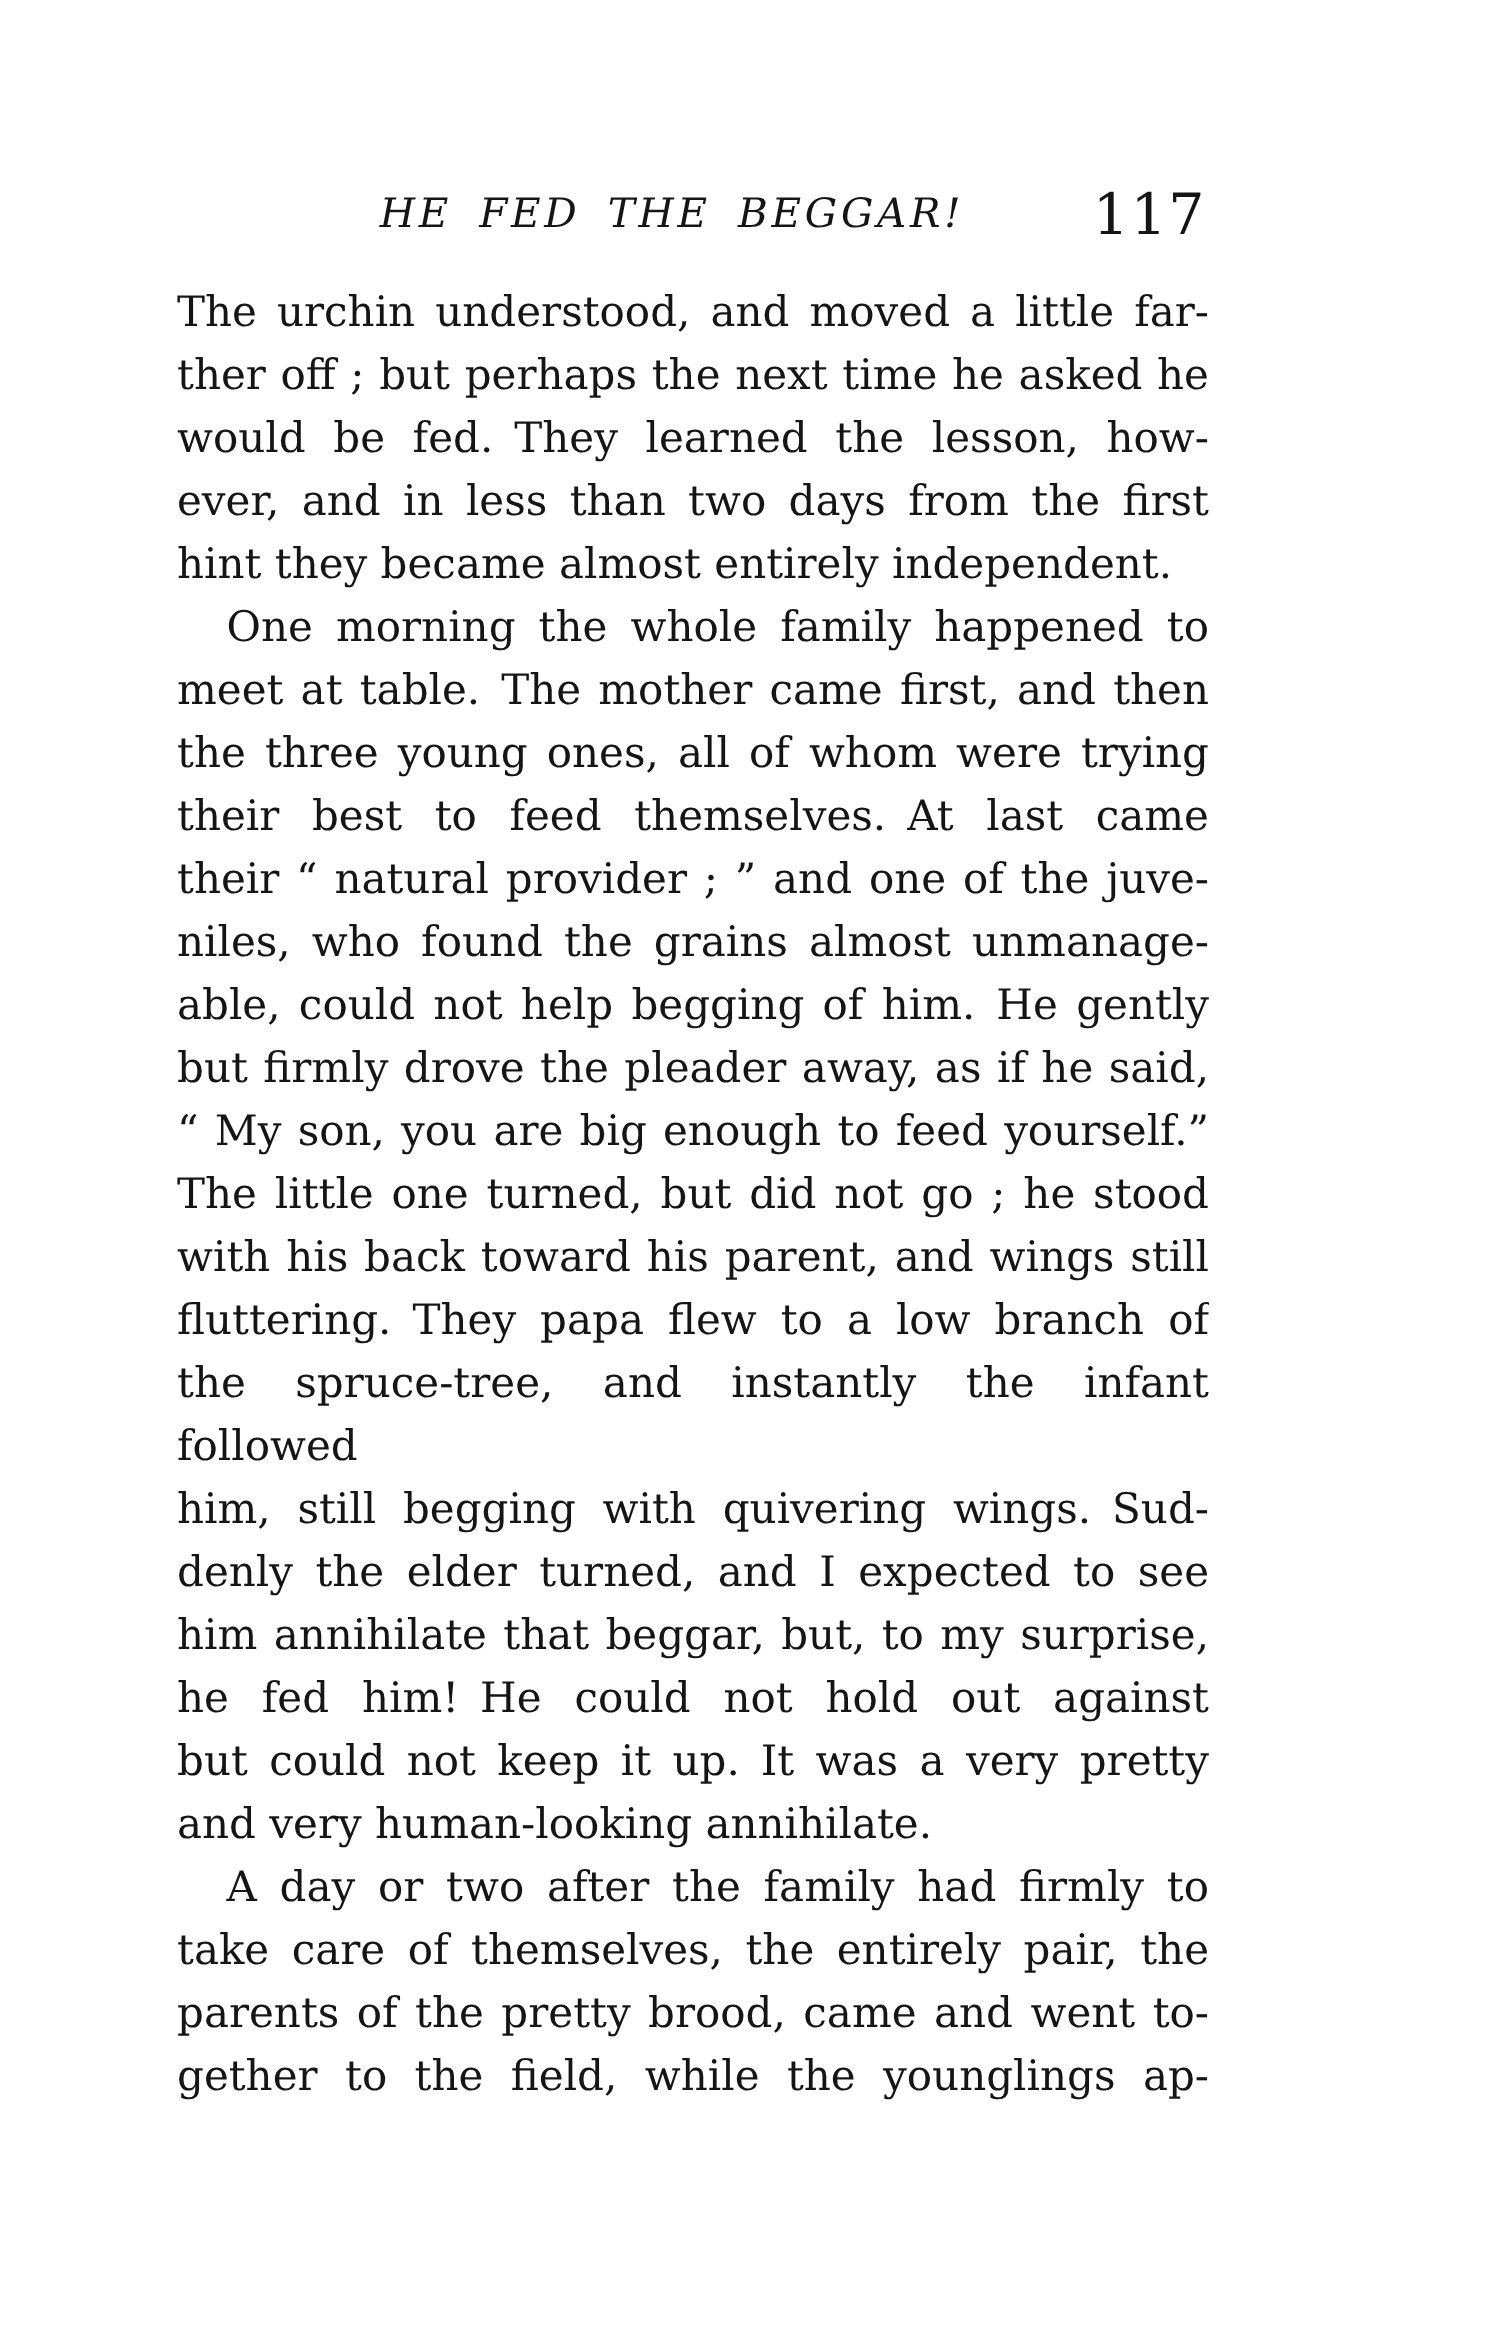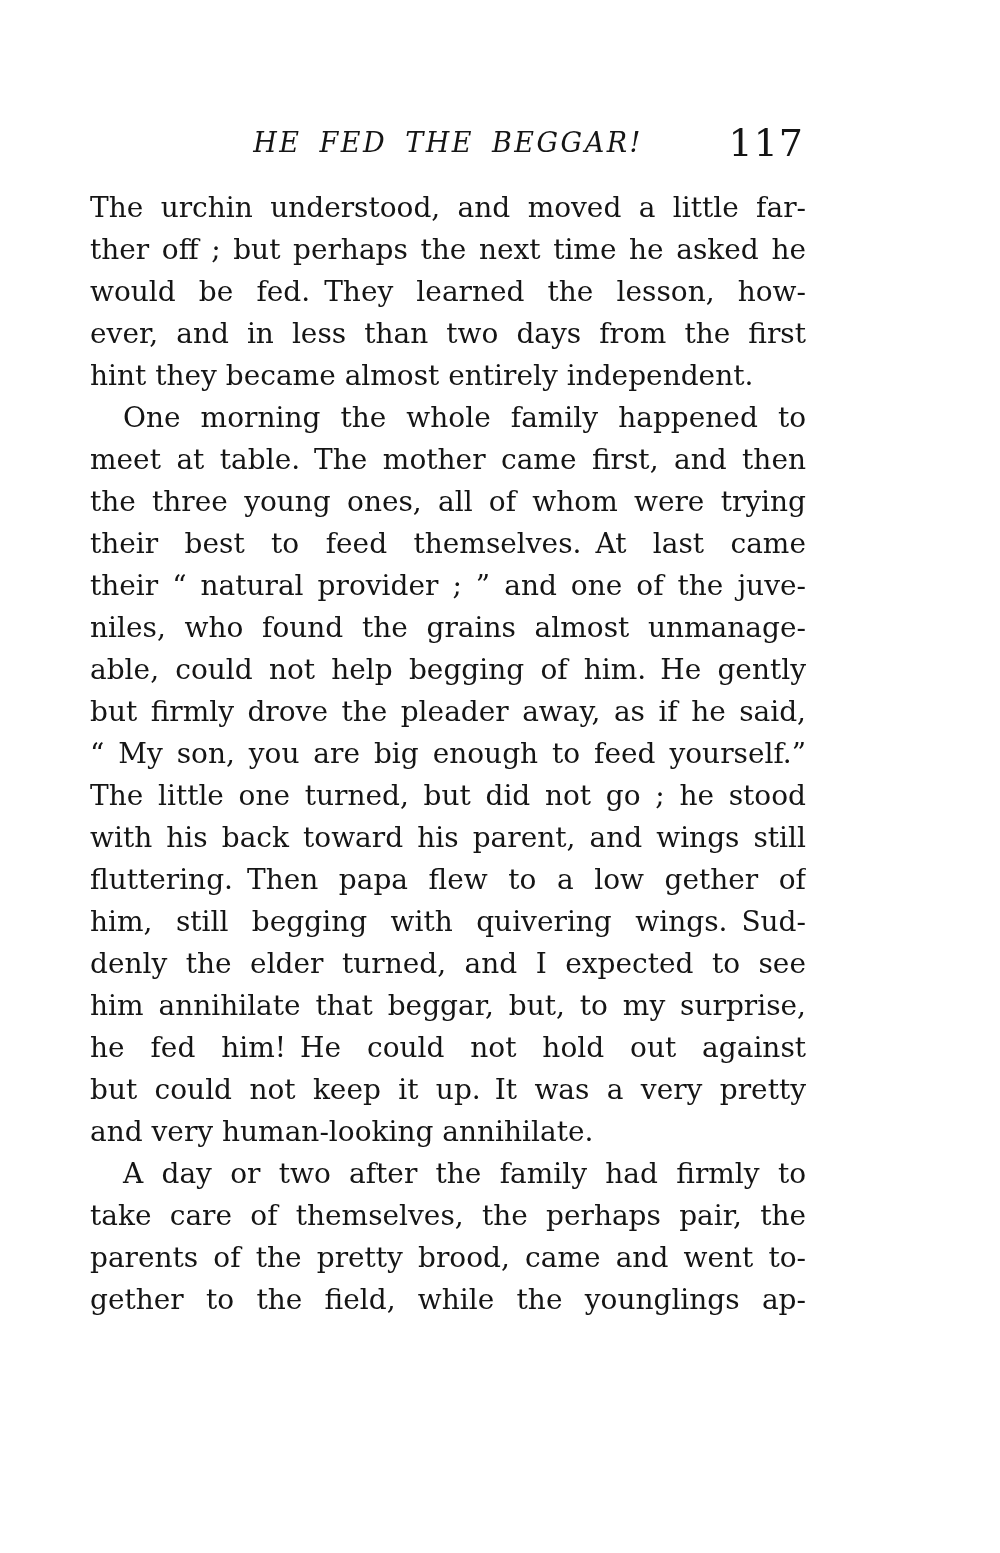--- a/index.html
+++ b/index.html
@@ -54,20 +54,21 @@
   .paragraph {
     margin: 0;
     padding: 0;
   }
   .line {
     line-height: 42px;
     text-align: justify;
     text-align-last: justify;
     overflow: hidden;
     white-space: normal;
+    margin-left: 28px;
   }
   .line.natural-end {
     text-align-last: left;
   }
   .paragraph.indent .line:first-child {
     text-indent: 33px;
   }
 </style>
 </head>
 <body>
@@ -90,28 +91,29 @@
         <div class="line">meet at table. The mother came first, and then</div>
         <div class="line">the three young ones, all of whom were trying</div>
         <div class="line">their best to feed themselves. At last came</div>
         <div class="line">their “ natural provider ; ” and one of the juve-</div>
         <div class="line">niles, who found the grains almost unmanage-</div>
         <div class="line">able, could not help begging of him. He gently</div>
         <div class="line">but firmly drove the pleader away, as if he said,</div>
         <div class="line">“ My son, you are big enough to feed yourself.”</div>
         <div class="line">The little one turned, but did not go ; he stood</div>
         <div class="line">with his back toward his parent, and wings still</div>
-        <div class="line">fluttering. Then papa flew to a low gether of</div>
+        <div class="line">fluttering. They papa flew to a low branch of</div>
+        <div class="line">the spruce-tree, and instantly the infant followed</div>
         <div class="line">him, still begging with quivering wings. Sud-</div>
         <div class="line">denly the elder turned, and I expected to see</div>
         <div class="line">him annihilate that beggar, but, to my surprise,</div>
         <div class="line">he fed him! He could not hold out against</div>
         <div class="line">but could not keep it up. It was a very pretty</div>
         <div class="line natural-end">and very human-looking annihilate.</div>
       </div>
       <div class="paragraph indent">
         <div class="line">A day or two after the family had firmly to</div>
-        <div class="line">take care of themselves, the perhaps pair, the</div>
+        <div class="line">take care of themselves, the entirely pair, the</div>
         <div class="line">parents of the pretty brood, came and went to-</div>
         <div class="line">gether to the field, while the younglings ap-</div>
       </div>
     </div>
 </div>
 
 </body></html>

